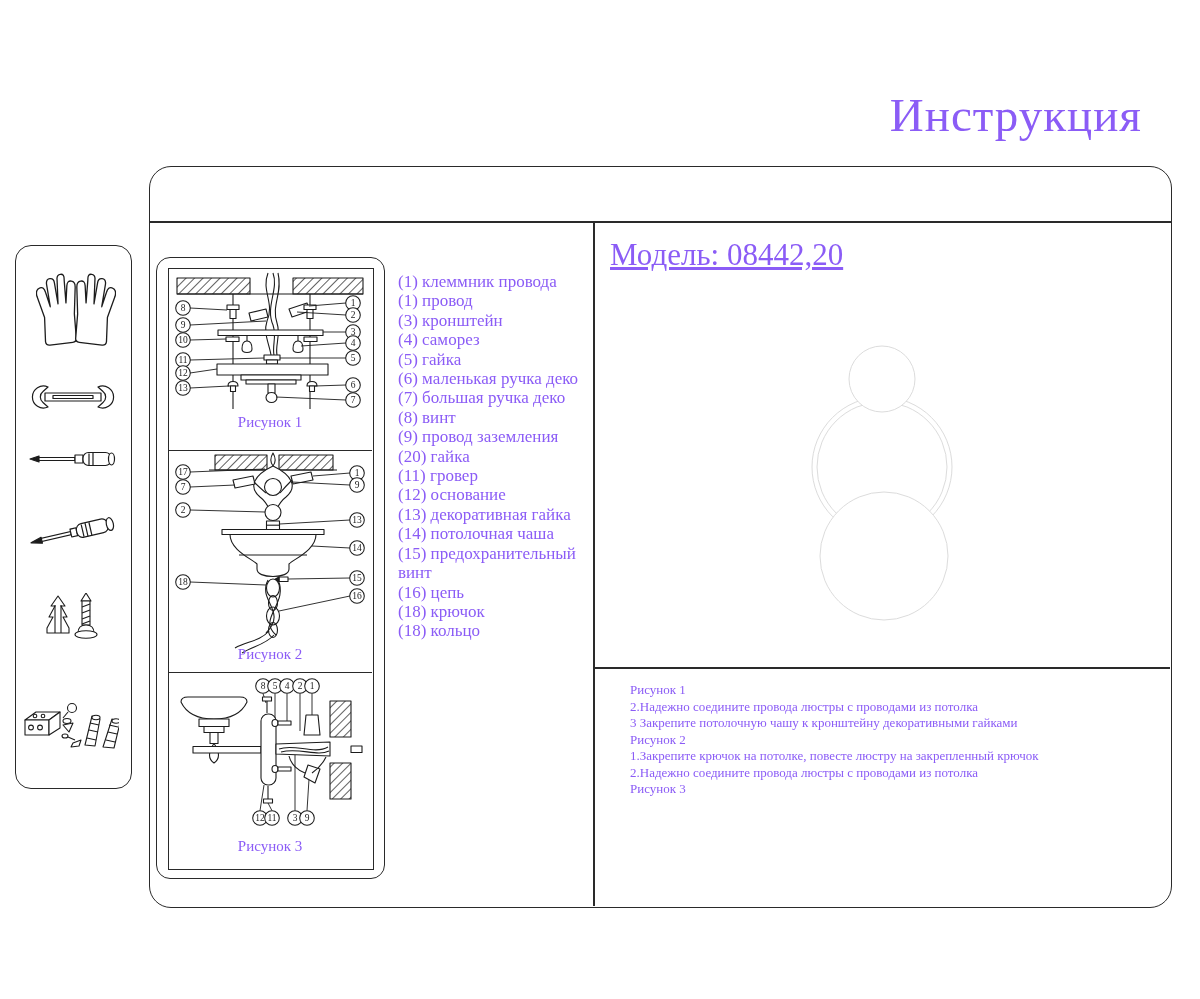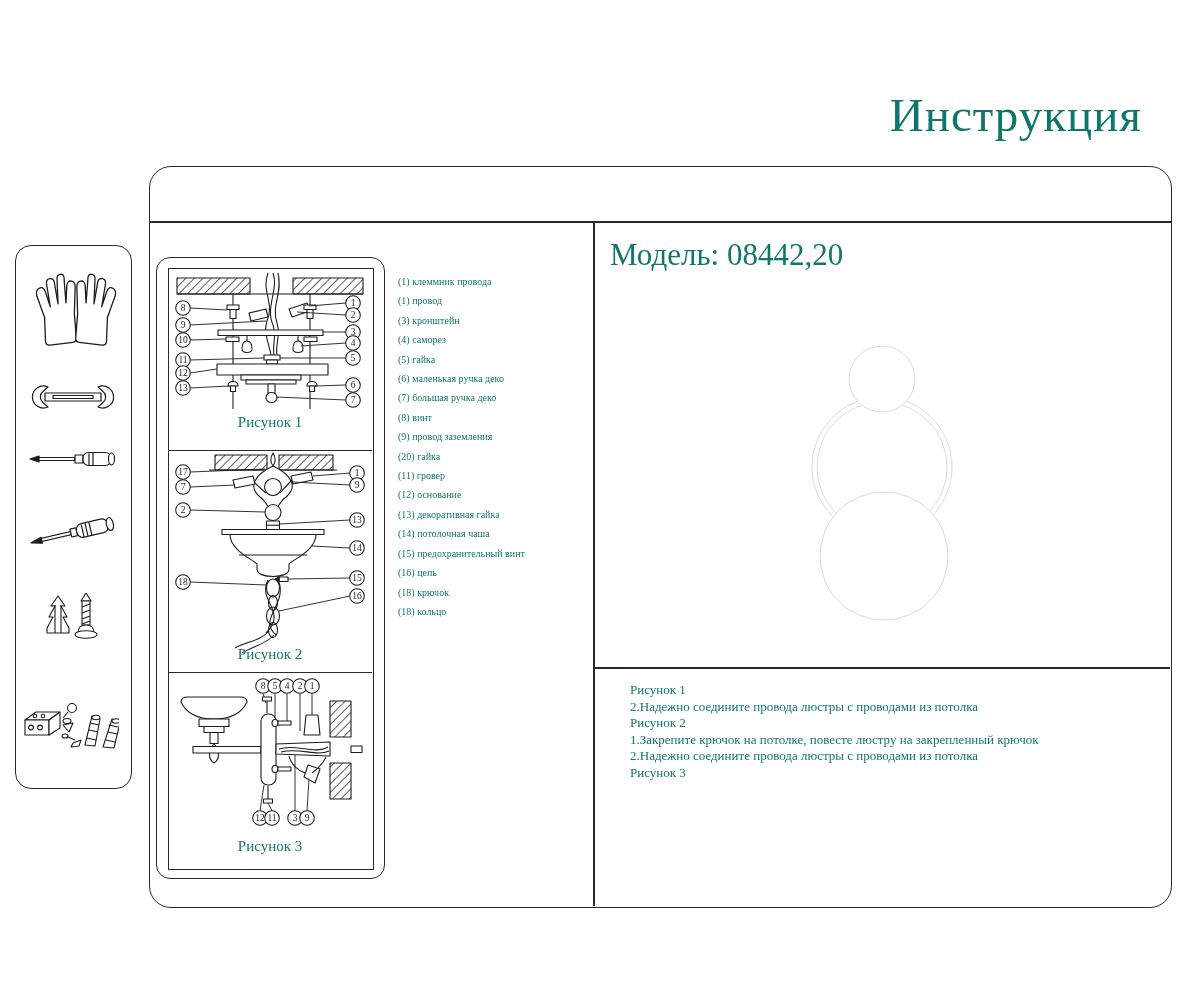--- a/index.html
+++ b/index.html
@@ -1,31 +1,31 @@
 <!DOCTYPE html>
 <html><head>
 <meta charset="utf-8">
 <style>
   html,body{margin:0;padding:0;background:#fff;}
   .page{position:relative;width:1200px;height:999px;background:#fff;overflow:hidden;
-        font-family:"Liberation Serif",serif;color:#0f766e;}
+        font-family:"Liberation Serif",serif;color:#8b5cf6;}
   .abs{position:absolute;}
   .title{top:88px;right:58px;font-size:47px;letter-spacing:1px;white-space:nowrap;}
   .main-box{left:149px;top:166px;width:1021px;height:740px;border:1.6px solid #2a2a2a;border-radius:22px;}
   .hline-top{left:149px;top:221px;width:1022px;height:1.6px;background:#2a2a2a;}
   .vdivider{left:593px;top:222px;width:1.5px;height:684px;background:#2a2a2a;}
   .hdivider-right{left:594px;top:667px;width:576px;height:1.5px;background:#2a2a2a;}
-  .model-heading{left:610px;top:237px;font-size:31px;white-space:nowrap;}
+  .model-heading{left:610px;top:237px;font-size:31px;white-space:nowrap;text-decoration:underline;}
   .figures-panel{left:156px;top:257px;width:227px;height:620px;border:1.5px solid #2a2a2a;border-radius:14px;}
   .inner-rect{left:168px;top:268px;width:204px;height:600px;border:1.3px solid #2a2a2a;}
   .cell-div1{left:168px;top:450px;width:204px;height:1.3px;background:#2a2a2a;}
   .cell-div2{left:168px;top:672px;width:204px;height:1.3px;background:#2a2a2a;}
   .cap{width:204px;text-align:center;font-size:15px;}
   .cap1{left:168px;top:414px;} .cap2{left:168px;top:646px;} .cap3{left:168px;top:838px;}
-  .parts-list{left:398px;top:272px;width:188px;font-size:10px;line-height:19.4px;}
+  .parts-list{left:398px;top:272px;width:188px;font-size:17px;line-height:19.4px;}
   .instr{left:630px;top:682px;width:480px;font-size:13px;line-height:16.5px;white-space:nowrap;}
   .sidebar{left:15px;top:245px;width:115px;height:542px;border:1.6px solid #2a2a2a;border-radius:16px;}
   .co circle{fill:#fff;stroke:#1c1c1c;stroke-width:1.05;}
   .co text{fill:#1c1c1c;stroke:none;text-anchor:middle;font-size:9.5px;font-family:"Liberation Serif",serif;}
 </style>
 </head>
 <body>
 
 <div class="page">
 
@@ -446,19 +446,20 @@
     <div>(14) потолочная чаша</div>
     <div>(15) предохранительный винт</div>
     <div>(16) цепь</div>
     <div>(18) крючок</div>
     <div>(18) кольцо</div>
   </div>
 
   <div class="abs instr">
     <div>Рисунок 1</div>
     <div>2.Надежно соедините провода люстры с проводами из потолка</div>
+    <div>3 Закрепите потолочную чашу к кронштейну декоративными гайками</div>
     <div>Рисунок 2</div>
     <div>1.Закрепите крючок на потолке, повесте люстру на закрепленный крючок</div>
     <div>2.Надежно соедините провода люстры с проводами из потолка</div>
     <div>Рисунок 3</div>
   </div>
 
 </div>
 
 </body></html>

